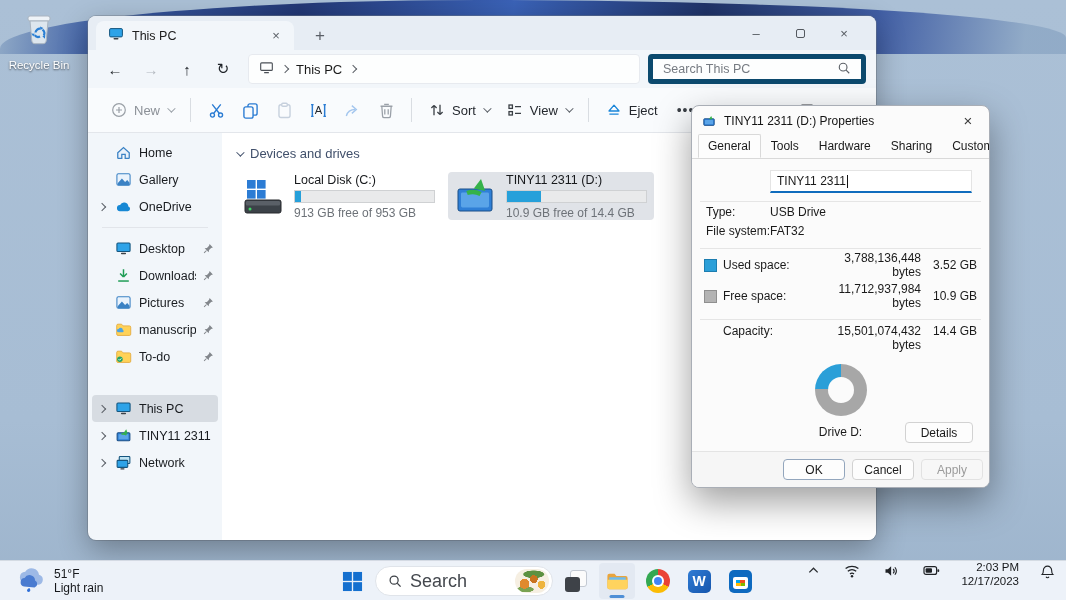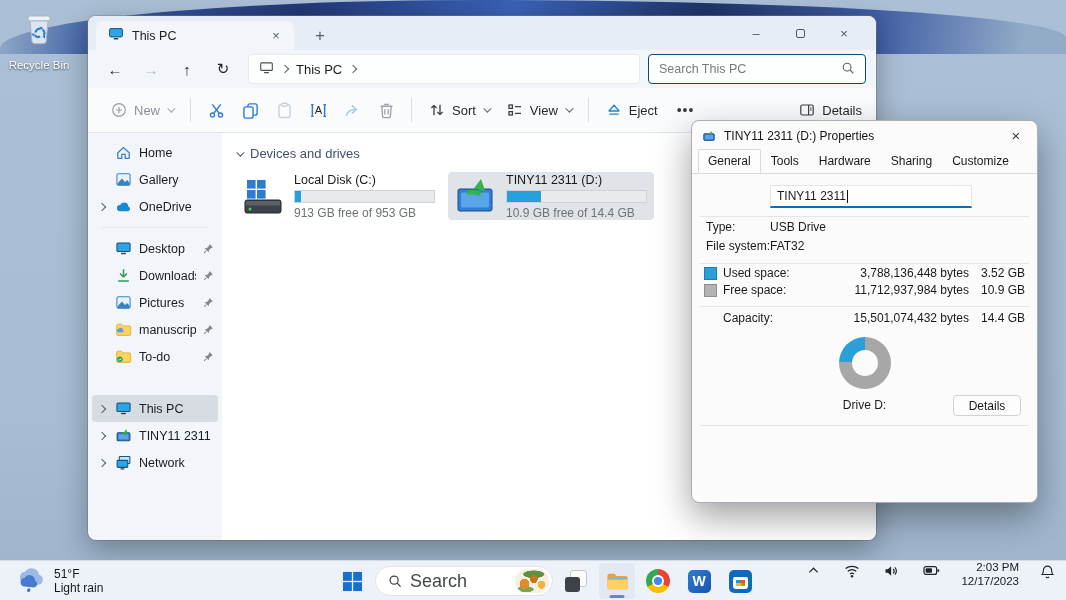--- a/index.html
+++ b/index.html
@@ -30,21 +30,21 @@
   .caption { position:absolute; right:10px; top:0; height:34px; display:flex; align-items:center; color:#54595f; }
   .caption span { width:44px; text-align:center; font-size:13px; }
   .cap-max i { display:inline-block; width:9px; height:9px; border:1.2px solid #54595f; border-radius:2px; }
 
   .addr { height:38px; background:#f2f6fa; display:flex; align-items:center; padding:0 10px; gap:2px; flex:none; }
   .navbtn { width:34px; height:30px; display:flex; align-items:center; justify-content:center; font-size:15px;
             color:#1f2328; border-radius:4px; }
   .navbtn.dis { color:#b3b8bf; }
   .crumbbar { height:30px; flex:1; background:#fdfefe; border:1px solid #e7eaef; border-radius:4px; margin:0 6px;
               display:flex; align-items:center; padding:0 10px; gap:8px; }
-  .searchbar { width:218px; height:30px; background:#fdfefe; border:1px solid #0c4a6e; border-radius:4px;
+  .searchbar { width:218px; height:30px; background:#fdfefe; border:5px solid #0c4a6e; border-radius:4px;
                display:flex; align-items:center; padding:0 10px; }
   .searchbar .ph { color:#767b82; font-size:12.5px; flex:1; }
   .chev { display:inline-block; width:6px; height:6px; border-right:1.3px solid #5a5f66; border-bottom:1.3px solid #5a5f66; }
   .chev.r { transform:rotate(-45deg); }
   .chev.d { transform:rotate(45deg) translateY(-2px); }
 
   .toolbar { height:45px; background:#f9fbfd; border-bottom:1px solid #e3e6eb; display:flex; align-items:center;
              padding:0 14px; flex:none; }
   .tbtn { display:flex; align-items:center; gap:7px; padding:7px 9px; border-radius:4px; color:#24282e; font-size:13px; }
   .tbtn.gray { color:#8b9097; }
@@ -77,21 +77,21 @@
   .bar .fill { height:100%; background:#26a0da; }
   .tile .free { font-size:12px; color:#6d7278; margin-top:3px; white-space:nowrap; }
   .ic40 { width:42px; height:40px; flex:none; }
 
   .status { height:26px; border-top:1px solid #e6e9ed; background:#f7f9fc; display:flex; align-items:center;
             padding:0 12px; gap:10px; font-size:12px; color:#3c4046; flex:none; }
   .status .vdiv { width:1px; height:14px; background:#d8dce1; }
   .viewicons { margin-left:auto; display:flex; gap:6px; align-items:center; }
 
   
-  .dlg { position:absolute; left:691px; top:120px; width:347px; height:383px; background:#fbfbfb;
+  .dlg { position:absolute; left:691px; top:105px; width:299px; height:383px; background:#fbfbfb;
          border:1px solid #a9aeb6; border-radius:8px; box-shadow:0 14px 36px rgba(0,0,0,.38);
          font-size:12px; z-index:20; overflow:hidden; }
   .dlg-title { height:29px; display:flex; align-items:center; gap:8px; padding:0 10px; }
   .dlg-title .t { flex:1; font-size:12px; color:#141414; }
   .dlg-title .x { font-size:15px; color:#3c3c3c; width:22px; text-align:center; }
   .dtabs { display:flex; padding:0 6px; border-bottom:1px solid #d9d9d9; align-items:flex-end; height:24px; }
   .dtab { padding:4px 9px 4px 9px; color:#1a1a1a; border:1px solid transparent; }
   .dtab.active { background:#fdfdfd; border-color:#d9d9d9; border-bottom-color:#fdfdfd; border-radius:2px 2px 0 0; }
   .dinput { margin:11px 14px 0 78px; width:202px; height:23px; background:#fff; border:1px solid #e4e4e4;
             border-bottom:2px solid #0f6cbd; display:flex; align-items:center; padding:0 6px; }
@@ -562,20 +562,25 @@
 
   <div class="donut" id="usage-donut" style="background: conic-gradient(rgb(167, 167, 167) 0deg, rgb(167, 167, 167) 272.122deg, rgb(43, 159, 216) 272.122deg, rgb(43, 159, 216) 360deg);"></div>
 
   <div class="driverow">
     <span class="dl">Drive D:</span>
     <button class="btn btn-details">Details</button>
   </div>
 
   <hr class="dhr">
 
+  <div class="dfooter">
+    <button class="btn btn-ok">OK</button>
+    <button class="btn">Cancel</button>
+    <button class="btn btn-apply">Apply</button>
+  </div>
 </div>
 
 <div class="taskbar">
 
   <div class="weather">
     <svg width="30" height="26" viewBox="0 0 32 28">
       <path d="M9 16a6 6 0 0 1 .8-11.9A8 8 0 0 1 24.6 7.4 5.4 5.4 0 0 1 24 18z" fill="#9db9e6"></path>
       <path d="M8.5 20a4.6 4.6 0 0 1 .6-9.1 6 6 0 0 1 11.3 2.5A4.1 4.1 0 0 1 19.8 21z" fill="#4a7bd0"></path>
       <path d="M14 21.5c1.4 1.2 1.6 2.4.9 3.6-.8 1.2-2.6 1-3.1-.3-.4-1.1.4-2.3 2.2-3.3z" fill="#2f6fd8"></path>
     </svg>

